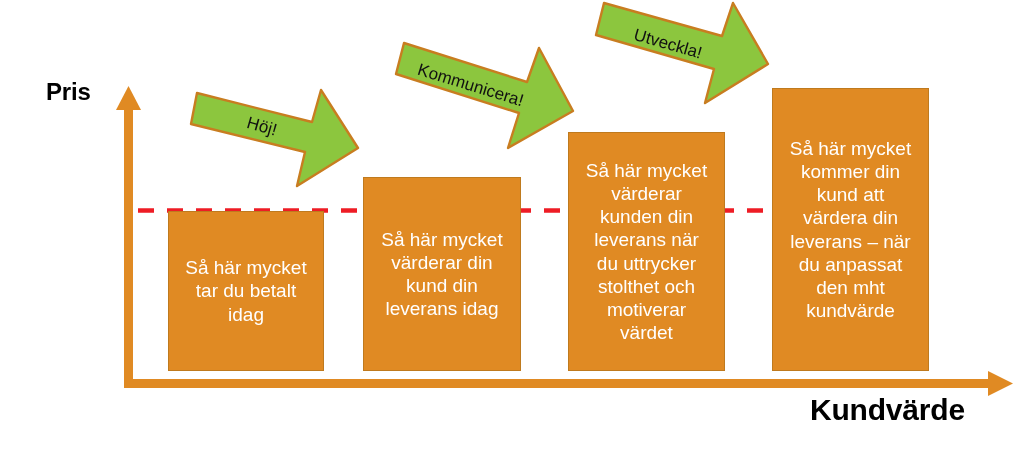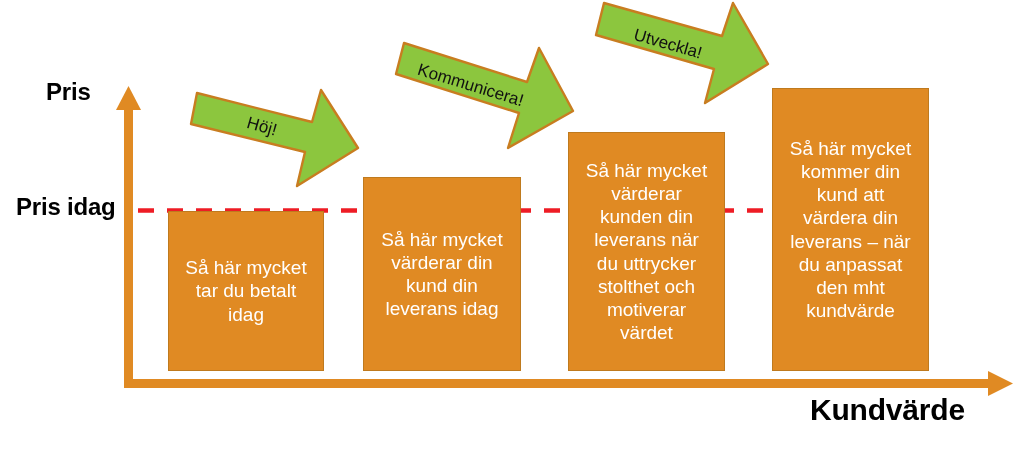--- a/index.html
+++ b/index.html
@@ -87,21 +87,20 @@
     <rect x="124" y="379" width="869" height="9" fill="#E08A23"></rect>
 
     <polygon points="1013,383.5 988,396 988,371" fill="#E08A23"></polygon>
   </svg>
 
   <svg class="layer" viewBox="0 0 1024 453">
     <line x1="138" y1="210.5" x2="775" y2="210.5" stroke="#EE1C25" stroke-width="4.5" stroke-dasharray="16 13"></line>
   </svg>
 
   <div class="axis-title" id="pris-title">Pris</div>
-  <div class="axis-title" id="pris-idag-label">Pris idag</div>
   <div class="axis-title" id="kundvarde-title">Kundvärde</div>
 
   <div class="bar" style="left:168px; top:211px; width:156px; height:160px;">
     <span class="bar-text">Så här mycket
 tar du betalt
 idag</span>
   </div>
 
   <div class="bar" style="left:363px; top:177px; width:158px; height:194px;">
     <span class="bar-text">Så här mycket

